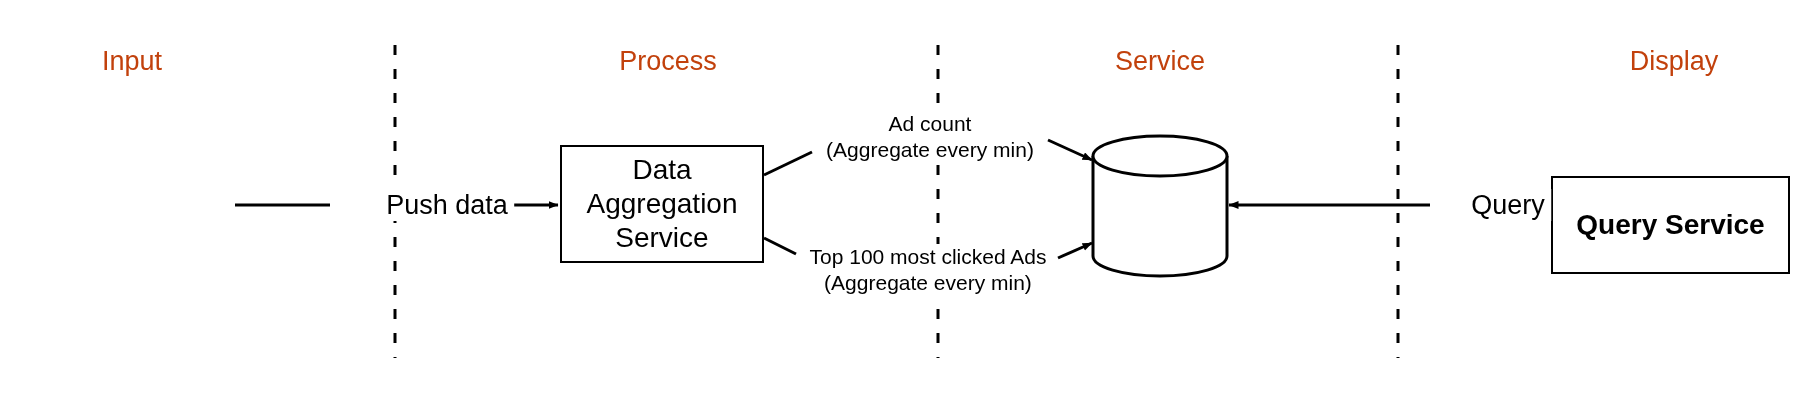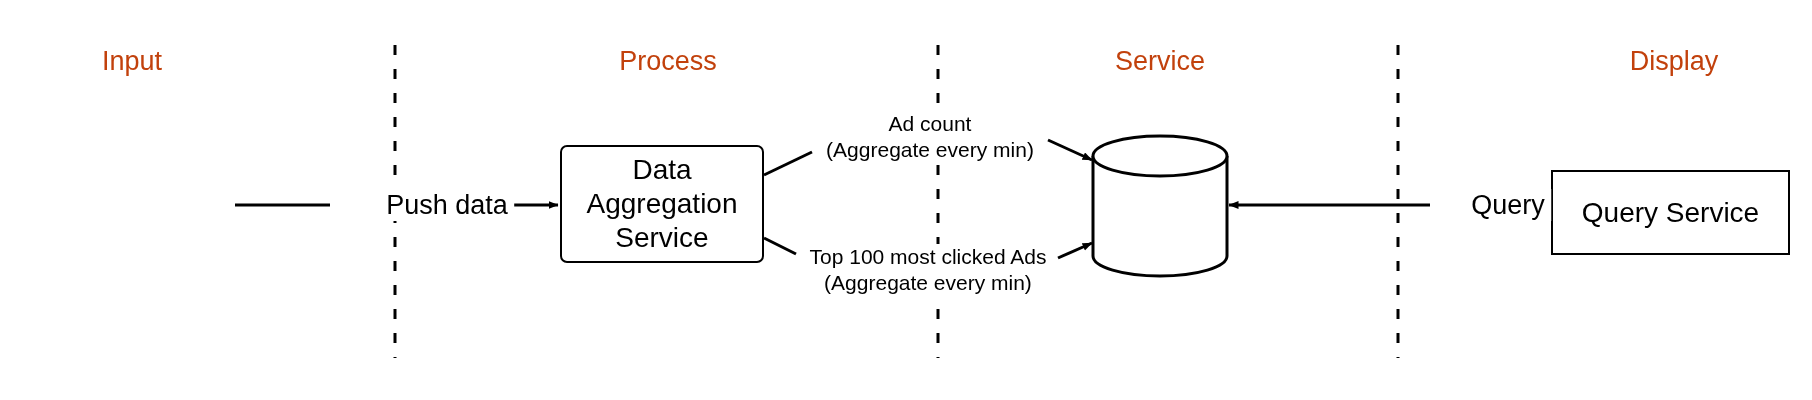--- a/index.html
+++ b/index.html
@@ -136,28 +136,28 @@
       <ellipse cx="1160" cy="156" rx="67" ry="20" fill="#ffffff" stroke="#000000" stroke-width="3"></ellipse>
     </g>
   </svg>
 
   <div class="col-header" style="left:132px; top:46px;">Input</div>
   <div class="col-header" style="left:668px; top:46px;">Process</div>
   <div class="col-header" style="left:1160px; top:46px;">Service</div>
   <div class="col-header" style="left:1674px; top:46px;">Display</div>
 
 
-  <div class="node-box" style="left:560px; top:145px; width:204px; height:118px;border-radius:7px;">
+  <div class="node-box" style="left:560px; top:145px; width:204px; height:118px;">
     <span class="node-label">Data
 Aggregation
 Service</span>
   </div>
 
 
-  <div class="node-box" style="left:1551px; top:170px; width:239px; height:85px;">
+  <div class="node-box" style="left:1551px; top:176px; width:239px; height:98px;font-weight:bold;">
     <span class="node-label">Query Service</span>
   </div>
 
   <div class="edge-label big" style="left:407px; top:205px;">Push data</div>
 
   <div class="edge-label small" style="left:930px; top:137px;">Ad count
 (Aggregate every min)</div>
 
   <div class="edge-label small" style="left:928px; top:270px;">Top 100 most clicked Ads
 (Aggregate every min)</div>

